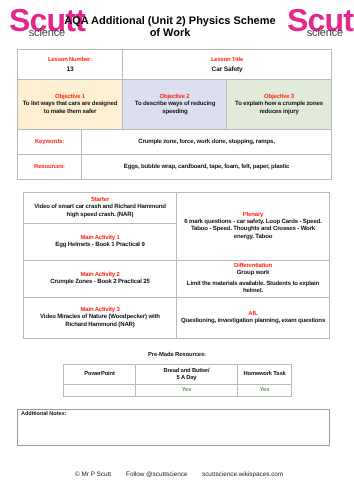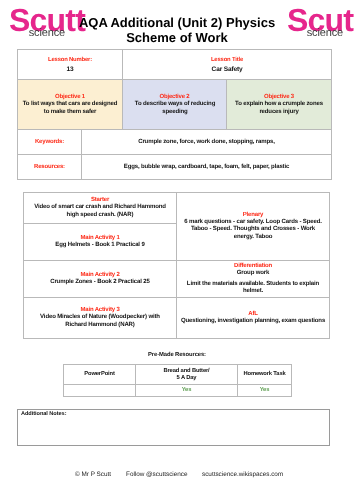--- a/index.html
+++ b/index.html
@@ -12,22 +12,22 @@
   
   .logo{position:absolute;width:58px;}
   .logo .word{font-weight:bold;color:#E6268C;font-size:32px;line-height:20px;
               letter-spacing:-0.8px;display:block;}
   .logo .sub{color:#3a3a3a;font-size:11px;line-height:7px;display:block;
              text-align:right;letter-spacing:-0.15px;margin-right:2px;}
   #logo-left{left:9px;top:10px;}
   #logo-right{left:287px;top:10px;}
 
   
-  .doc-title{position:absolute;left:70px;top:15px;width:214px;text-align:center;
-             font-weight:bold;font-size:13px;color:#000;}
+  .doc-title{position:absolute;left:63px;top:15px;width:214px;text-align:center;
+             font-weight:bold;font-size:11px;color:#000;}
 
   
   table{border-collapse:collapse;position:absolute;table-layout:fixed;}
   td{border:0.8px solid #b9b9b9;text-align:center;vertical-align:middle;
      font-size:6.05px;color:#111;padding:1px 3px;letter-spacing:-0.15px;box-sizing:border-box;}
   .lbl{color:#FD2B18;font-weight:bold;display:block;font-size:6.0px;line-height:7px;letter-spacing:-0.18px;}
   .val{display:block;font-weight:bold;line-height:7.6px;font-size:6.05px;}
 
   
   #t1{left:17px;top:49px;width:314px;}

